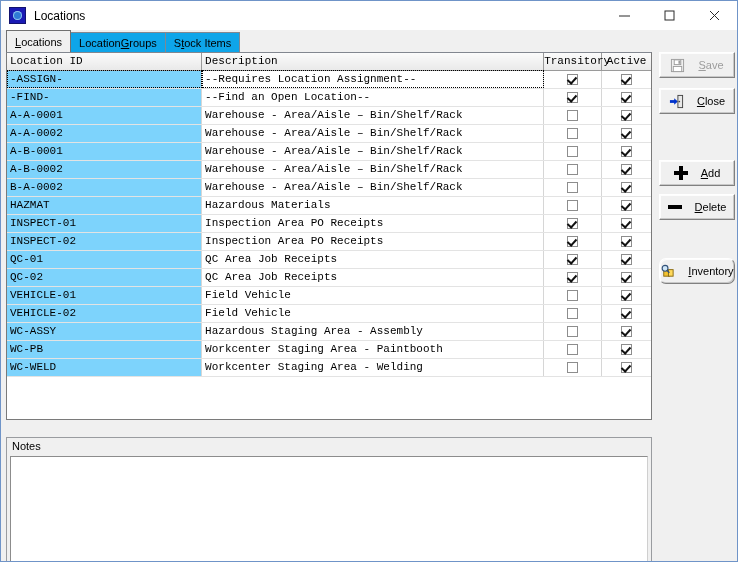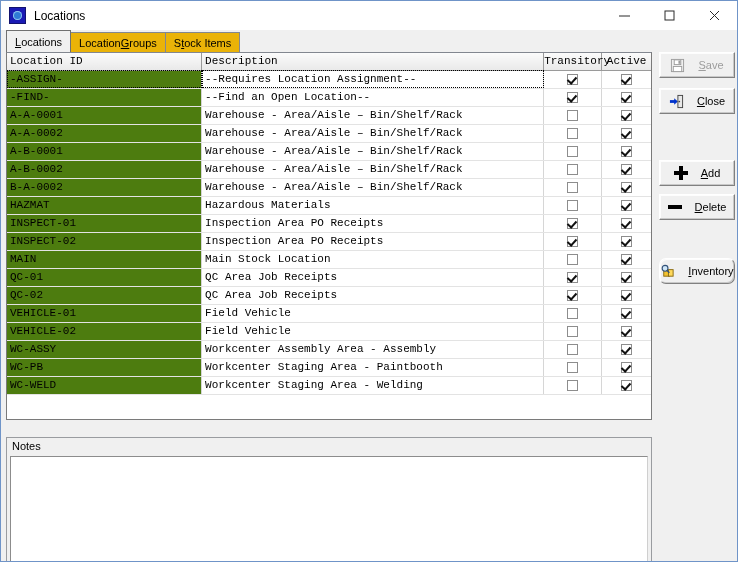--- a/index.html
+++ b/index.html
@@ -84,21 +84,21 @@
     height: 22px;
     display: flex;
     align-items: flex-end;
   }
   .tab {
     height: 20px;
     box-sizing: border-box;
     padding: 0 8px;
     display: flex;
     align-items: center;
-    background: #eab308;
+    background: #0ea5e9;
     border: 1px solid #828790;
     border-bottom: none;
     margin-right: -1px;
     font-size: 11px;
     white-space: nowrap;
     color: #000;
   }
   .tab.active {
     height: 22px;
     background: #f0f0f0;
@@ -148,21 +148,21 @@
   table.grid td {
     height: 18px;
     border-right: 1px solid #d6d6d6;
     border-bottom: 1px solid #e3e3e3;
     padding: 0 0 0 3px;
     white-space: nowrap;
     overflow: hidden;
     box-sizing: border-box;
     color: #000;
   }
-  table.grid td.idcell { background: #4d7c0f; }
+  table.grid td.idcell { background: #7dd3fc; }
   table.grid td.c { text-align: center; padding: 0; background: #ffffff; }
   tr.sel td.idcell,
   tr.sel td.desccell {
     outline: 1px dotted #000;
     outline-offset: -1px;
   }
 
   .chk {
     display: inline-block;
     width: 11px; height: 11px;
@@ -369,26 +369,20 @@
             <td class="c"><span class="chk on"></span></td>
             <td class="c" style="border-right: none;"><span class="chk on"></span></td>
           </tr>
           <tr>
             <td class="idcell">INSPECT-02</td>
             <td class="desccell">Inspection Area PO Receipts</td>
             <td class="c"><span class="chk on"></span></td>
             <td class="c" style="border-right: none;"><span class="chk on"></span></td>
           </tr>
           <tr>
-            <td class="idcell">MAIN</td>
-            <td class="desccell">Main Stock Location</td>
-            <td class="c"><span class="chk"></span></td>
-            <td class="c" style="border-right: none;"><span class="chk on"></span></td>
-          </tr>
-          <tr>
             <td class="idcell">QC-01</td>
             <td class="desccell">QC Area Job Receipts</td>
             <td class="c"><span class="chk on"></span></td>
             <td class="c" style="border-right: none;"><span class="chk on"></span></td>
           </tr>
           <tr>
             <td class="idcell">QC-02</td>
             <td class="desccell">QC Area Job Receipts</td>
             <td class="c"><span class="chk on"></span></td>
             <td class="c" style="border-right: none;"><span class="chk on"></span></td>
@@ -400,21 +394,21 @@
             <td class="c" style="border-right: none;"><span class="chk on"></span></td>
           </tr>
           <tr>
             <td class="idcell">VEHICLE-02</td>
             <td class="desccell">Field Vehicle</td>
             <td class="c"><span class="chk"></span></td>
             <td class="c" style="border-right: none;"><span class="chk on"></span></td>
           </tr>
           <tr>
             <td class="idcell">WC-ASSY</td>
-            <td class="desccell">Workcenter Assembly Area - Assembly</td>
+            <td class="desccell">Hazardous Staging Area - Assembly</td>
             <td class="c"><span class="chk"></span></td>
             <td class="c" style="border-right: none;"><span class="chk on"></span></td>
           </tr>
           <tr>
             <td class="idcell">WC-PB</td>
             <td class="desccell">Workcenter Staging Area - Paintbooth</td>
             <td class="c"><span class="chk"></span></td>
             <td class="c" style="border-right: none;"><span class="chk on"></span></td>
           </tr>
           <tr>

